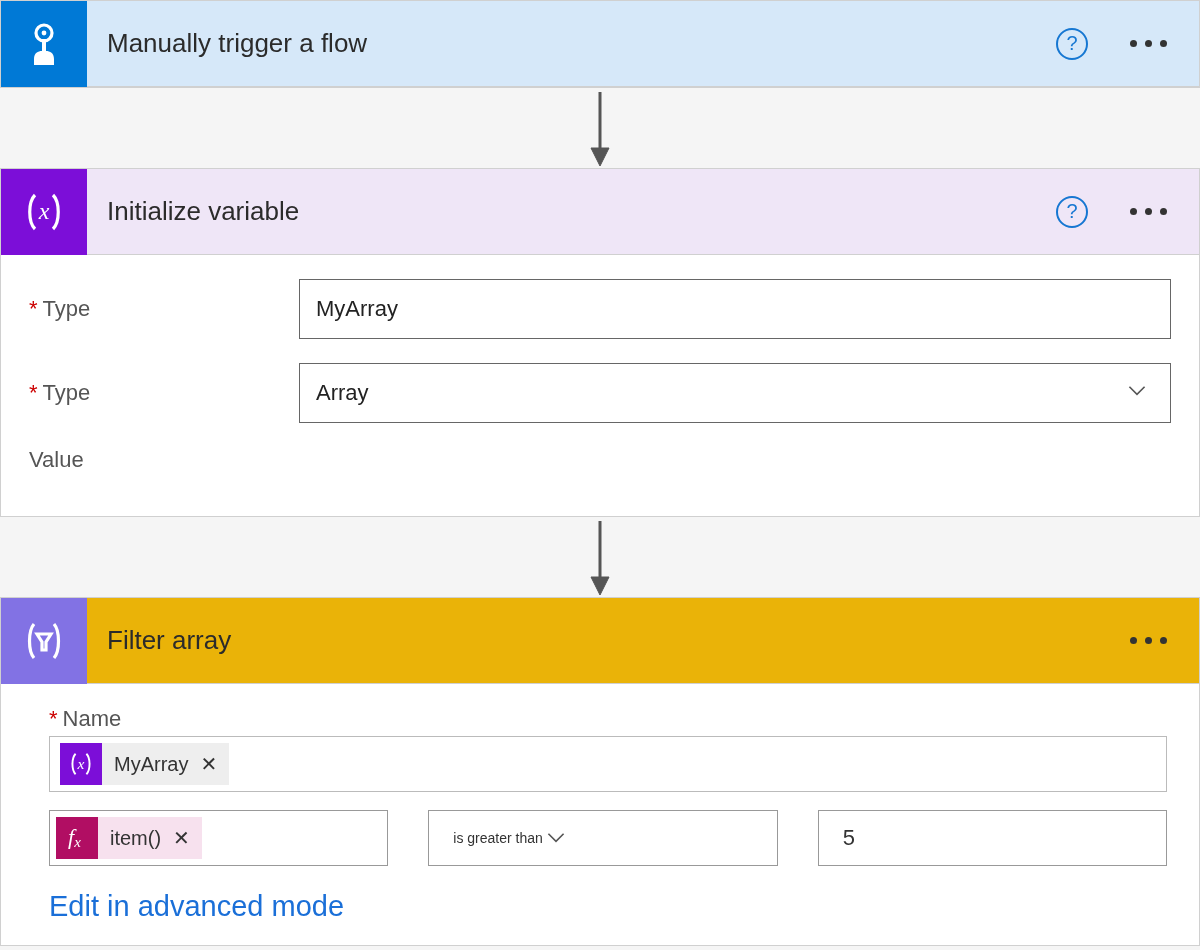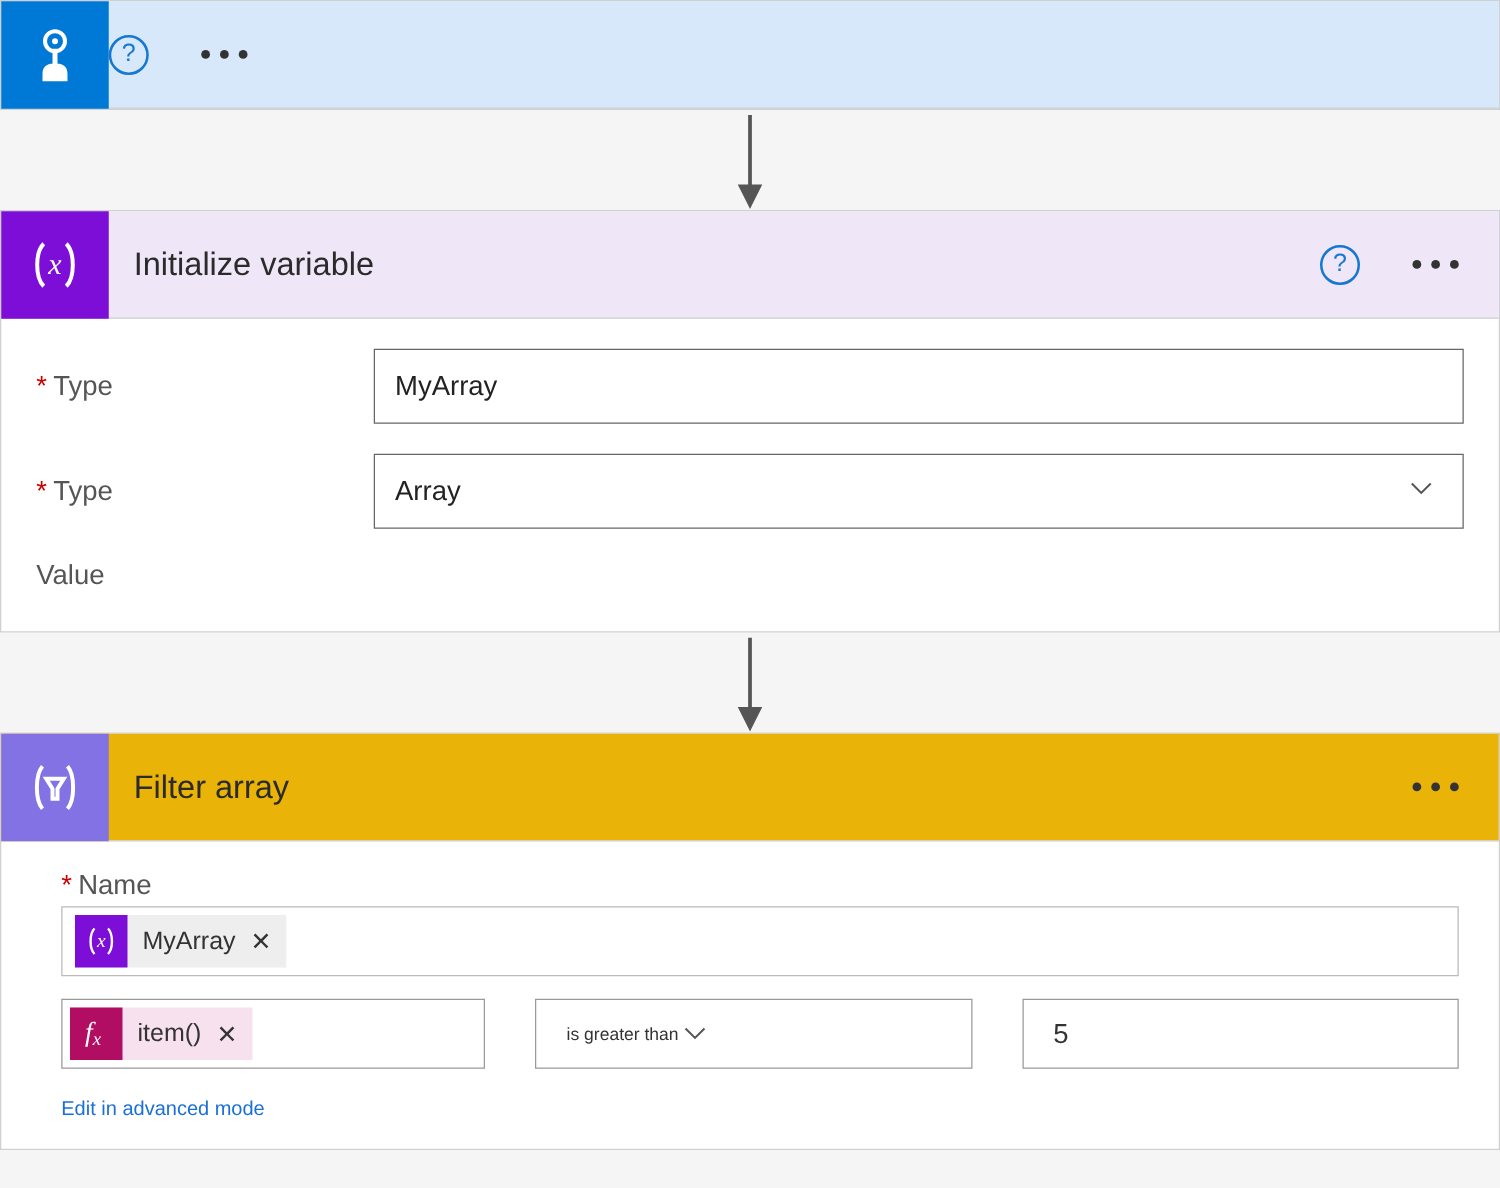--- a/index.html
+++ b/index.html
@@ -52,21 +52,21 @@
     cursor: pointer;
   }
   .dots { display:flex; gap:8px; padding:8px; cursor:pointer; }
   .dots span{ width:7px; height:7px; background:#333; border-radius:50%; display:block; }
 
   .card-body { padding: 24px 28px 32px 28px; }
   .form-row {
     display: flex; align-items: center;
     margin-bottom: 24px;
   }
-  .form-row:last-child { margin-bottom: 0; }
+  .form-row:last-child { margin-bottom: 11px; }
   .label-col {
     width: 270px;
     display: flex; align-items: baseline;
     font-size: 22px;
     color: #555;
   }
   .req { color: #c00; margin-right: 5px; }
   .control {
     flex: 1 1 auto;
     height: 60px;
@@ -122,21 +122,21 @@
     display:flex; align-items:center;
     padding:0 12px;
     background:#fff;
     position:relative;
   }
   .cond-left  { width:340px; padding:6px; }
   .cond-mid   { width:350px; padding:0 24px; font-size:14px; color:#333; }
   .cond-right { width:350px; padding:0 24px; font-size:22px; color:#333; }
 
   .adv-link {
-    color:#1a6fd8; font-size:16px; margin-top:24px; cursor:pointer;
+    color:#1a6fd8; font-size:29px; margin-top:24px; cursor:pointer;
   }
 
   
   .white-stroke { stroke:#fff; fill:none; stroke-width:3.2; }
   .white-fill   { fill:#fff; }
   .fx-text { font: italic 22px "Times New Roman", serif; fill:#fff; }
 </style>
 </head>
 <body>
 
@@ -144,20 +144,21 @@
 
   <div class="card">
     <div class="card-header blue">
       <div class="icon-box blue">
         <svg width="46" height="46" viewBox="0 0 46 46">
           <circle cx="23" cy="12" r="8" class="white-stroke"></circle>
           <circle cx="23" cy="12" r="2.4" class="white-fill"></circle>
           <path class="white-fill" d="M21 18 h4 v12 c4 0 8 2 8 8 v6 h-20 v-6 c0-6 4-8 8-8 z"></path>
         </svg>
       </div>
+      <div class="card-title">Manually trigger a flow</div>
       <div class="help-circle">?</div>
       <div class="dots">
           <span></span>
           <span></span>
           <span></span>
         </div>
     </div>
   </div>
 
   <div class="connector-wrap">

